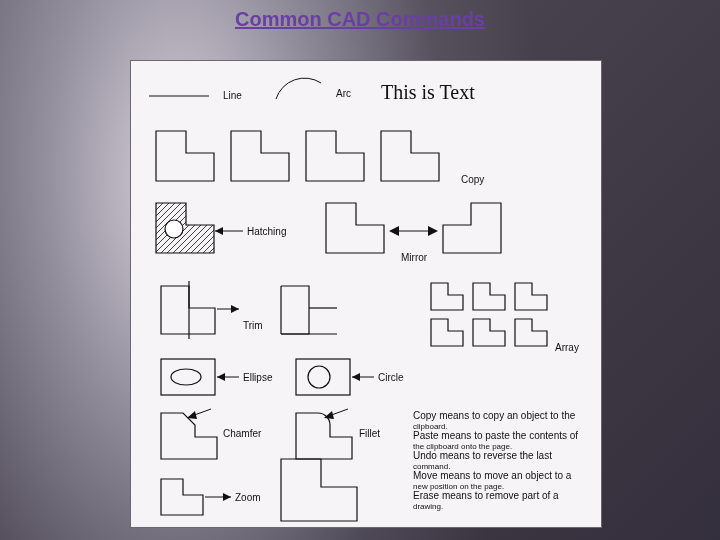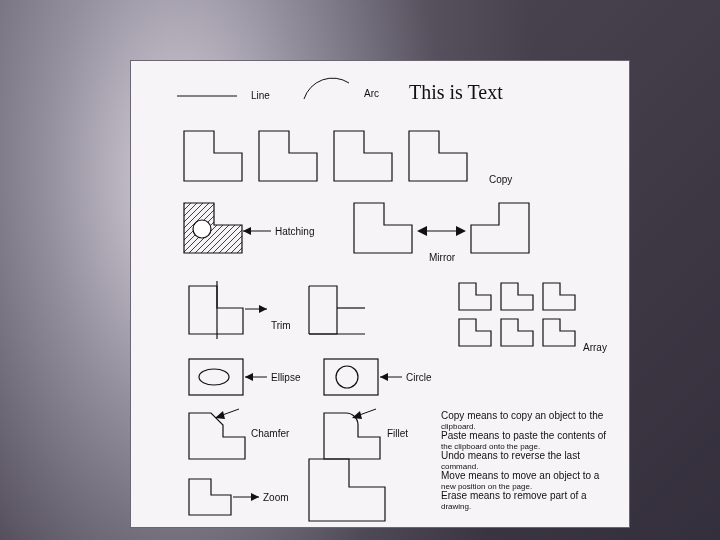--- a/index.html
+++ b/index.html
@@ -39,21 +39,20 @@
     font-weight: bold;
   }
   .diagram {
     position: absolute;
     top: 60px;
     left: 130px;
     width: 470px;
     height: 466px;
     background: #f6f4f7;
     border: 1px solid #6b6772;
-    padding-left: 28px;
   }
   svg { display: block; }
   text {
     font-family: Arial, Helvetica, sans-serif;
     font-size: 10px;
     fill: #111;
   }
   text.big {
     font-family: "Times New Roman", serif;
     font-size: 20px;
@@ -63,20 +62,21 @@
     font-size: 8px;
     fill: #111;
   }
   .stk { fill: none; stroke: #111; stroke-width: 1.2; }
   .thin { fill: none; stroke: #111; stroke-width: 1; }
 </style>
 </head>
 <body>
 
 <div class="slide">
+  <div class="title">Common CAD Commands</div>
 
   <div class="diagram">
     <svg viewBox="0 0 470 466" width="470" height="466">
 
       <line class="stk" x1="18" y1="35" x2="78" y2="35"></line>
       <text x="92" y="38">Line</text>
 
       <path class="thin" d="M 145 38 A 30 30 0 0 1 190 22"></path>
       <text x="205" y="36">Arc</text>
 

